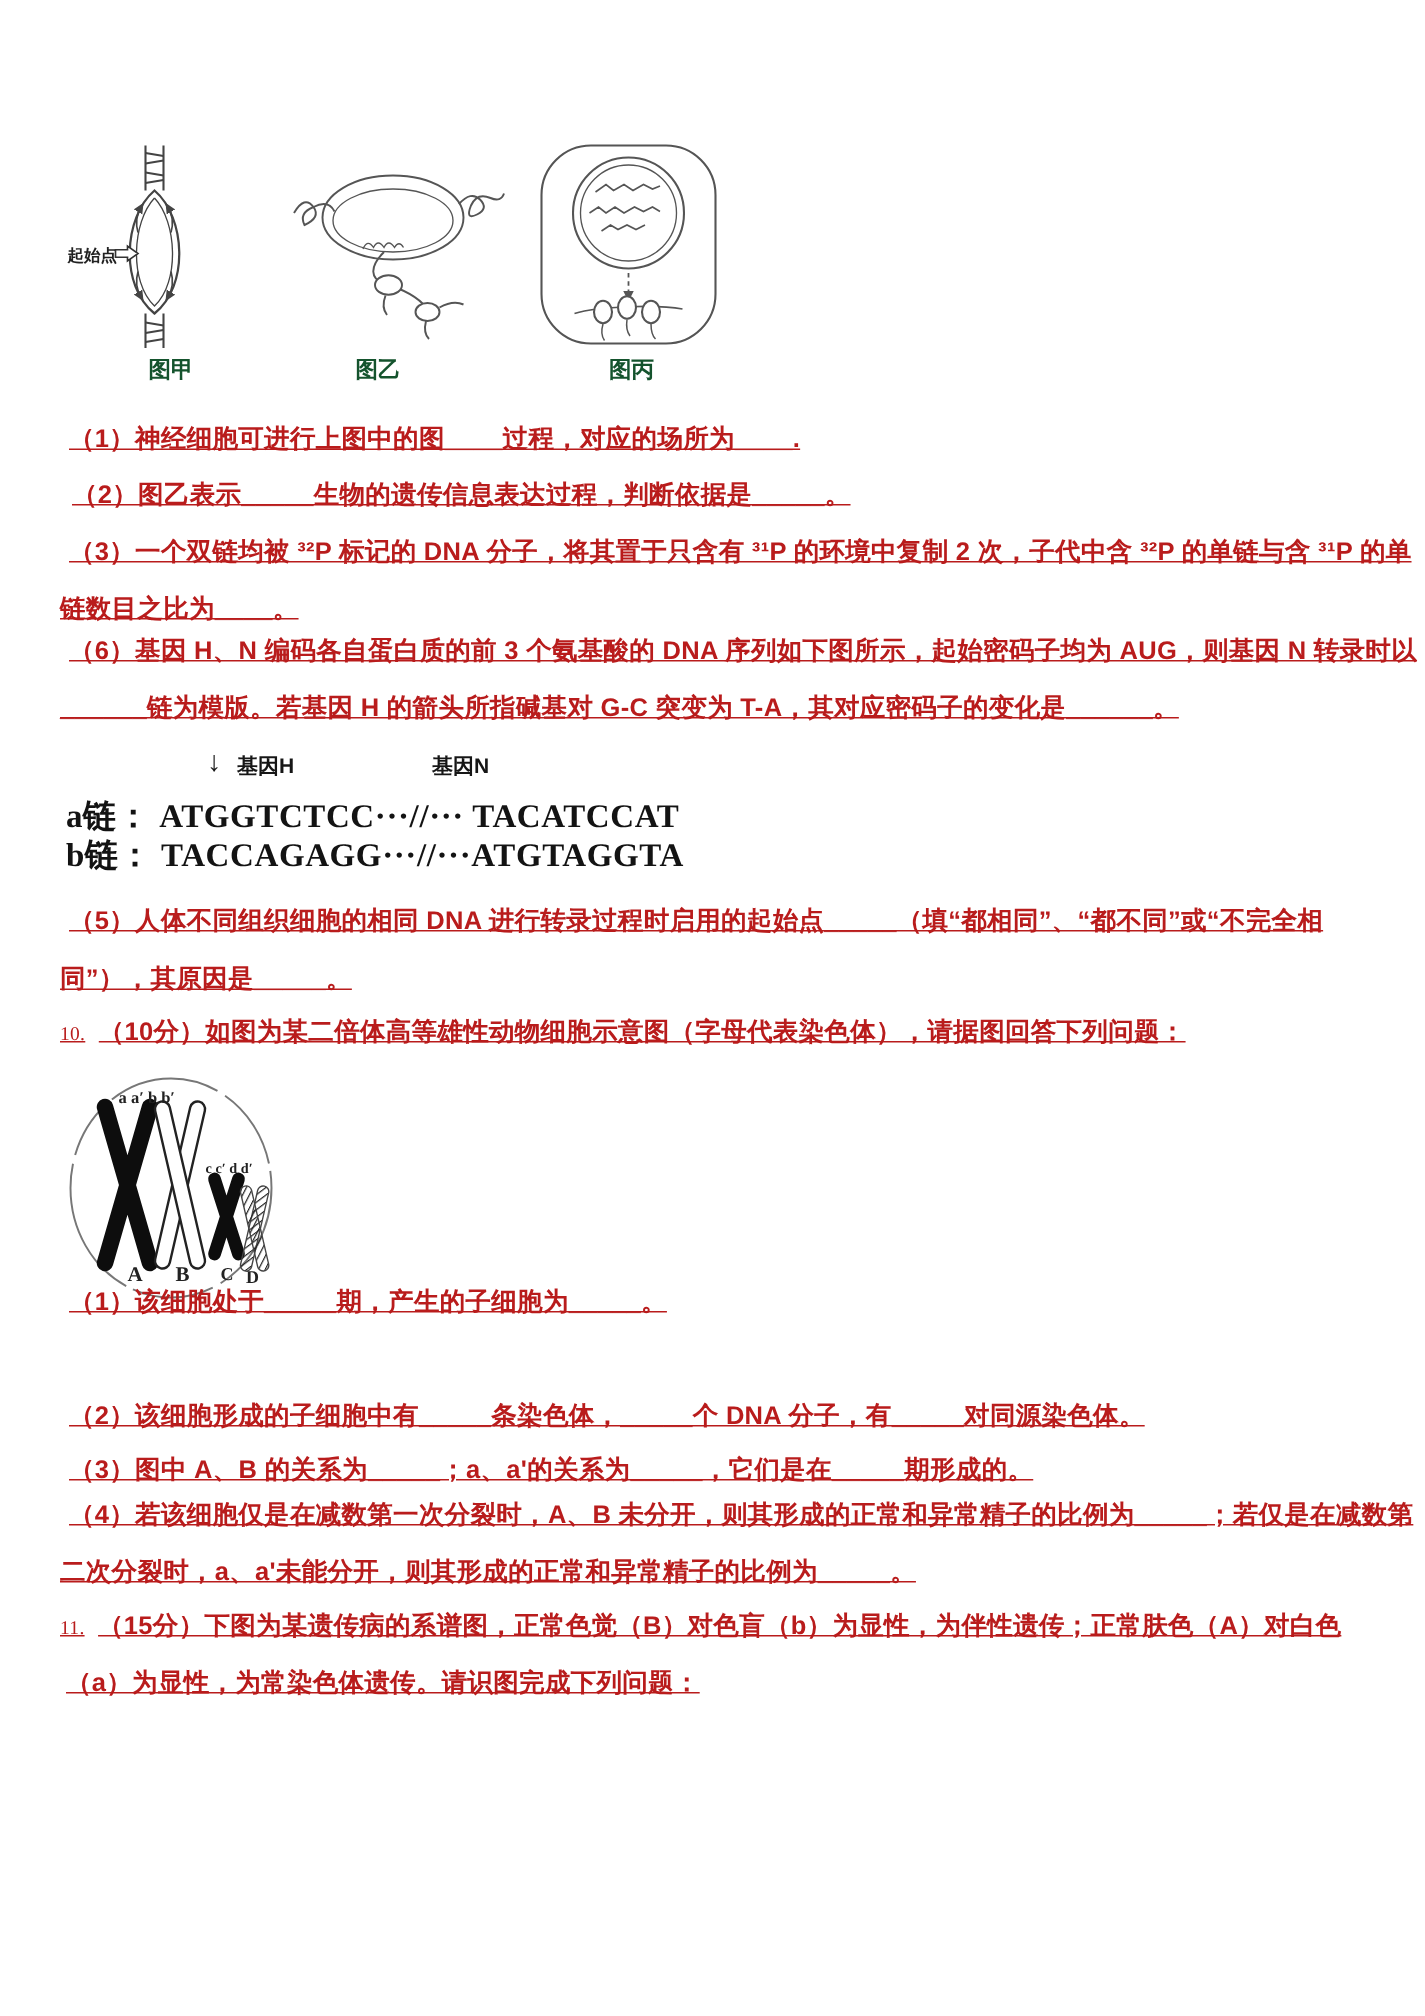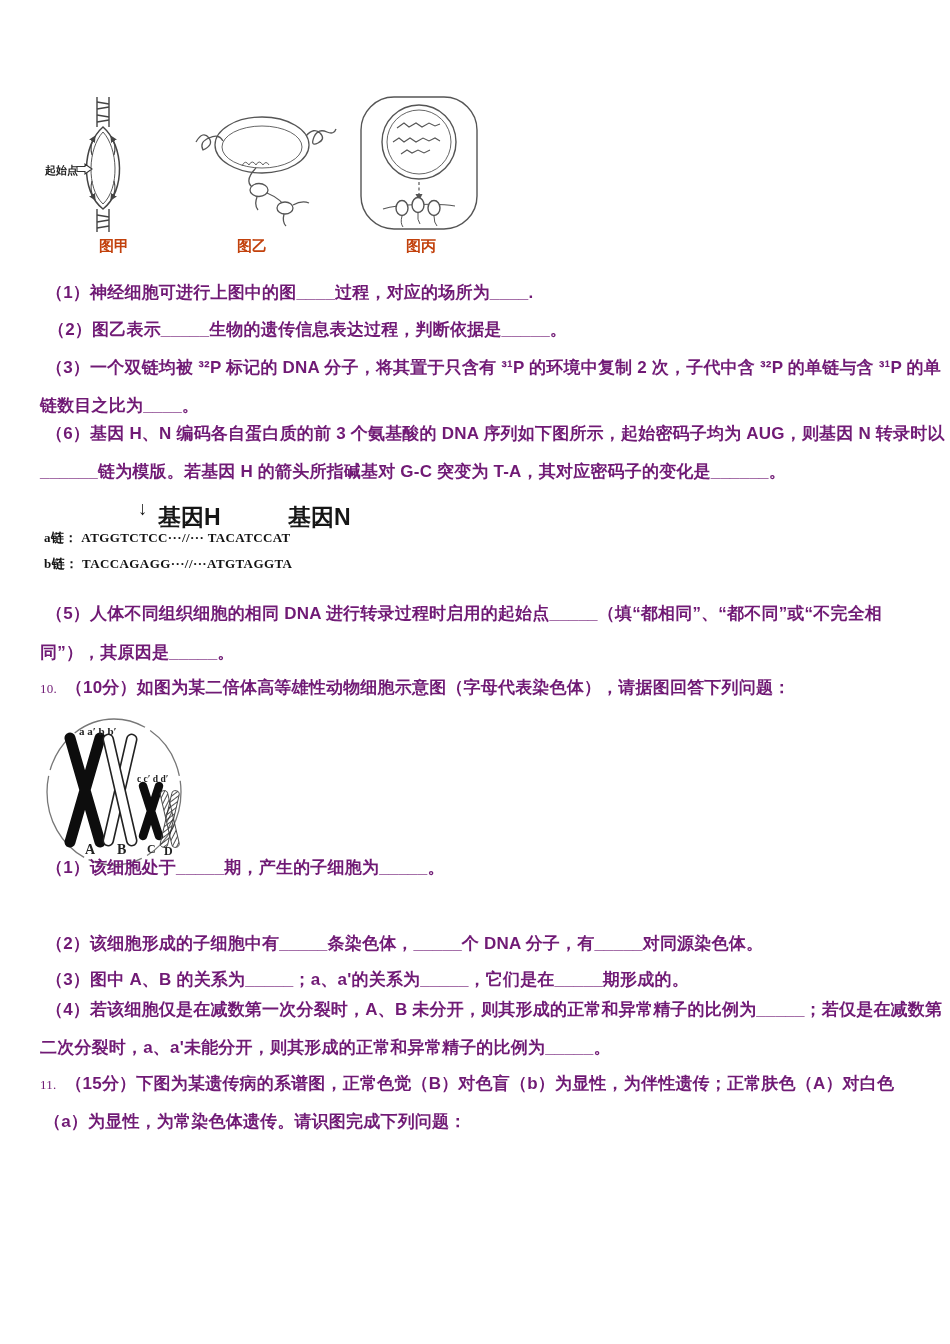--- a/index.html
+++ b/index.html
@@ -2,33 +2,33 @@
 <html><head>
 <meta charset="utf-8">
 <style>
   html,body{margin:0;padding:0;background:#ffffff;}
   #page{
     position:relative;width:950px;height:1344px;background:#ffffff;overflow:hidden;
     font-family:"Liberation Sans","DejaVu Sans",sans-serif;color:#161616;
   }
   .line{
     position:absolute;white-space:nowrap;font-weight:700;font-size:17px;
-    letter-spacing:0.2px;color:#701a75;
+    letter-spacing:0.2px;color:#b91c1c;text-decoration:underline;
   }
   .qnum{
     font-family:"Liberation Serif","DejaVu Serif",serif;font-weight:400;
     font-size:13px;margin-right:9px;text-align:center;
   }
   .figlabel{
-    position:absolute;font-weight:700;font-size:15px;color:#c2410c;white-space:nowrap;
+    position:absolute;font-weight:700;font-size:15px;color:#14532d;white-space:nowrap;
   }
-  .gene-label{position:absolute;font-weight:700;font-size:23px;white-space:nowrap;}
+  .gene-label{position:absolute;font-weight:700;font-size:14px;white-space:nowrap;}
   .gene-seq{
     position:absolute;white-space:nowrap;font-family:"Liberation Serif","DejaVu Serif",serif;
-    font-weight:700;font-size:13px;letter-spacing:0.4px;color:#131313;
+    font-weight:700;font-size:22px;letter-spacing:0.4px;color:#131313;
   }
   .fig{position:absolute;}
   svg text{font-family:"Liberation Serif","DejaVu Serif",serif;font-weight:700;fill:#222;}
 </style>
 </head>
 <body>
 
 <div id="page">
 
   <svg class="fig" style="left:40px;top:95px" width="125" height="140" viewBox="0 0 125 140">

